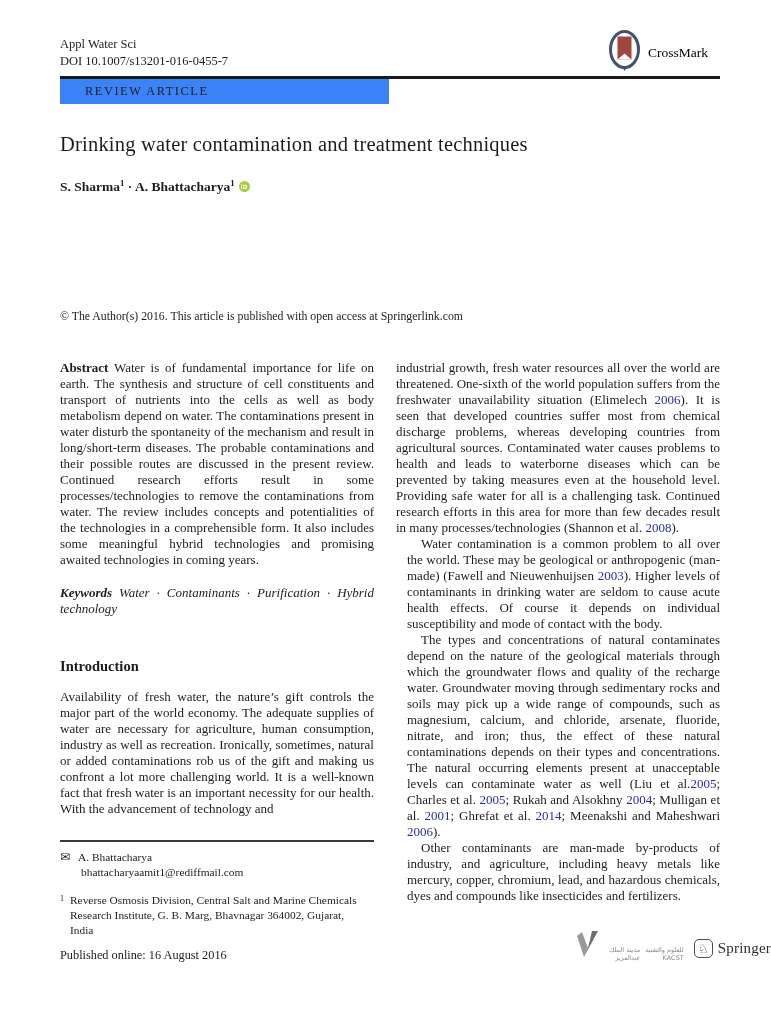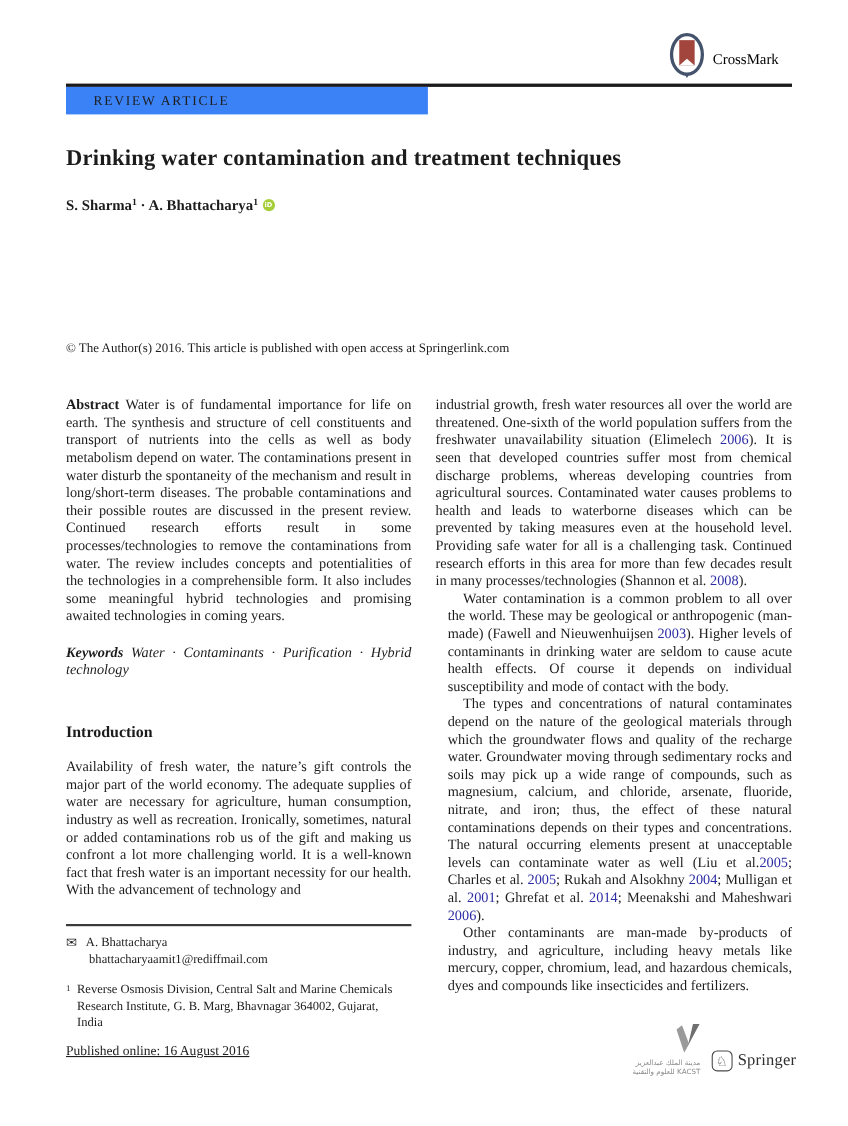--- a/index.html
+++ b/index.html
@@ -11,21 +11,21 @@
   
   .jhead{position:absolute;left:60px;top:36px;font-size:12.5px;line-height:17px;}
   .crossmark{position:absolute;left:608px;top:30px;display:flex;align-items:center;gap:7px;cursor:pointer;}
   .crossmark-label{font-size:13.5px;color:#000000;text-align:center;}
   .toprule{position:absolute;left:60px;top:76px;width:660px;height:3px;background:#1a1a1a;}
   .artype{
     position:absolute;left:60px;top:79px;width:304px;height:25px;background:#3b82f6;
     font-size:12.3px;letter-spacing:1.6px;color:#1e1e1e;display:flex;align-items:center;padding-left:25px;
   }
   
-  .title{position:absolute;left:60px;top:133px;width:660px;margin:0;font-size:20.5px;font-weight:bold;letter-spacing:.2px;}
+  .title{position:absolute;left:60px;top:133px;width:660px;margin:0;font-size:20.5px;font-weight:normal;letter-spacing:.2px;}
   .authors{position:absolute;left:60px;top:179px;font-size:13.5px;font-weight:bold;display:flex;align-items:flex-start;gap:4px;}
   .orcid{
     display:inline-block;width:11px;height:11px;border-radius:50%;background:#a6ce39;color:#fff;
     font-family:"DejaVu Sans",sans-serif;font-size:6px;font-weight:bold;text-align:center;line-height:11px;margin-top:2px;cursor:pointer;
   }
   
   .dates{position:absolute;left:60px;top:308px;font-size:11.8px;line-height:16.5px;}
   
   .col{position:absolute;top:360px;font-size:13px;line-height:16px;text-align:justify;}
   .col-left{left:60px;width:314px;}
@@ -40,38 +40,42 @@
   sup{font-size:.65em;line-height:0;}
   
   .footnote{position:absolute;left:60px;top:840px;width:314px;font-size:11.4px;line-height:15px;text-align:left;}
   .fn-rule{height:2px;background:#3a3a3a;margin-bottom:8px;}
   .fn-row{display:flex;gap:8px;}
   .env{font-family:"DejaVu Sans",sans-serif;font-size:12px;line-height:14px;color:#2a2a2a;}
   .fn-email{margin-left:21px;cursor:pointer;}
   .affil{display:flex;gap:6px;margin-top:13px;}
   .affil .mark{font-size:8px;line-height:10px;padding-top:1px;}
   .affil .txt{width:292px;}
-  .published{position:absolute;left:60px;top:948px;font-size:12.3px;text-decoration:underline;}
+  .published{position:absolute;left:60px;top:948px;font-size:12.3px;}
   
   .logos{position:absolute;left:575px;top:930px;display:flex;align-items:flex-end;gap:10px;}
-  .kacst{display:flex;flex-direction:column;align-items:flex-end;}
+  .kacst{display:flex;flex-direction:row;align-items:flex-end;}
   .kacst-ar{font-family:"DejaVu Sans",sans-serif;font-size:6.5px;line-height:7.5px;color:#8a8a8a;text-align:right;}
   .springer{display:flex;align-items:center;gap:5px;padding-bottom:4px;}
   .sp-ico{
     display:inline-flex;align-items:center;justify-content:center;width:17px;height:17px;
     border:1.4px solid #4a4a4a;border-radius:5px;font-size:12px;color:#3f3f3f;
     font-family:"DejaVu Sans",sans-serif;
   }
   .sp-txt{font-size:15px;color:#2e2e2e;letter-spacing:.2px;}
 </style>
 </head>
 <body>
 
 <div class="page">
 
+  <div class="jhead">
+    <div>Appl Water Sci</div>
+    <div>DOI 10.1007/s13201-016-0455-7</div>
+  </div>
 
   <div class="crossmark">
     <span>
       <svg width="33" height="42" viewBox="0 0 33 42">
         <polygon points="16.5,41 11,32 22,32" fill="#44536b"></polygon>
         <ellipse cx="16.5" cy="19.5" rx="14" ry="18" fill="#ffffff" stroke="#44536b" stroke-width="3"></ellipse>
         <rect x="9.5" y="6.5" width="14" height="23" fill="#a2453c"></rect>
         <polygon points="9.5,29.5 23.5,29.5 16.5,23.5" fill="#ffffff"></polygon>
       </svg>
     </span>

